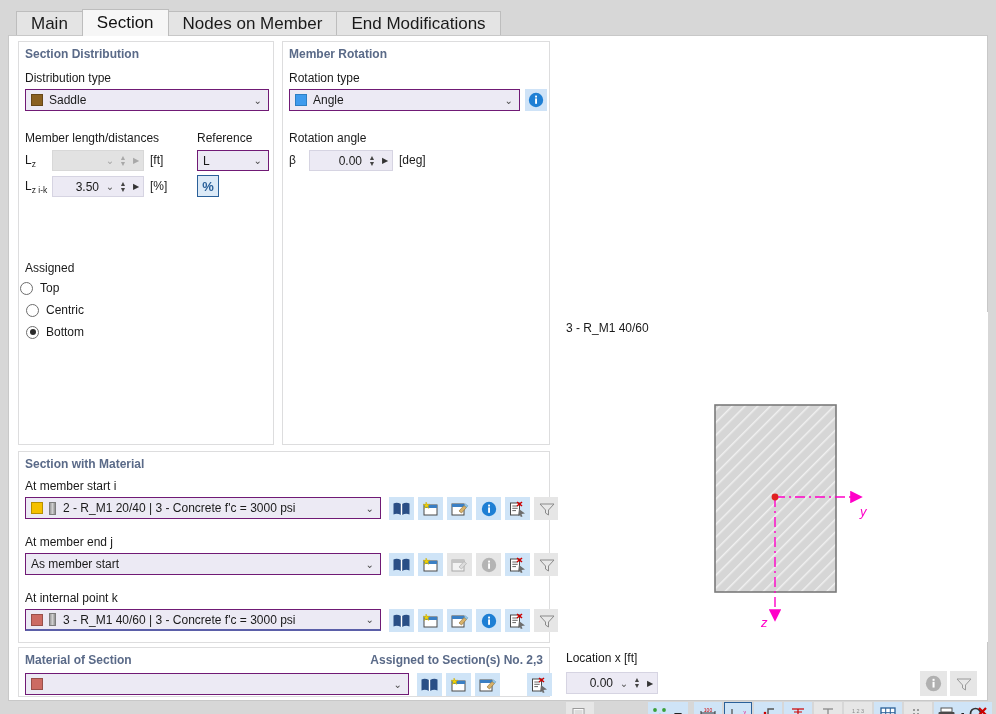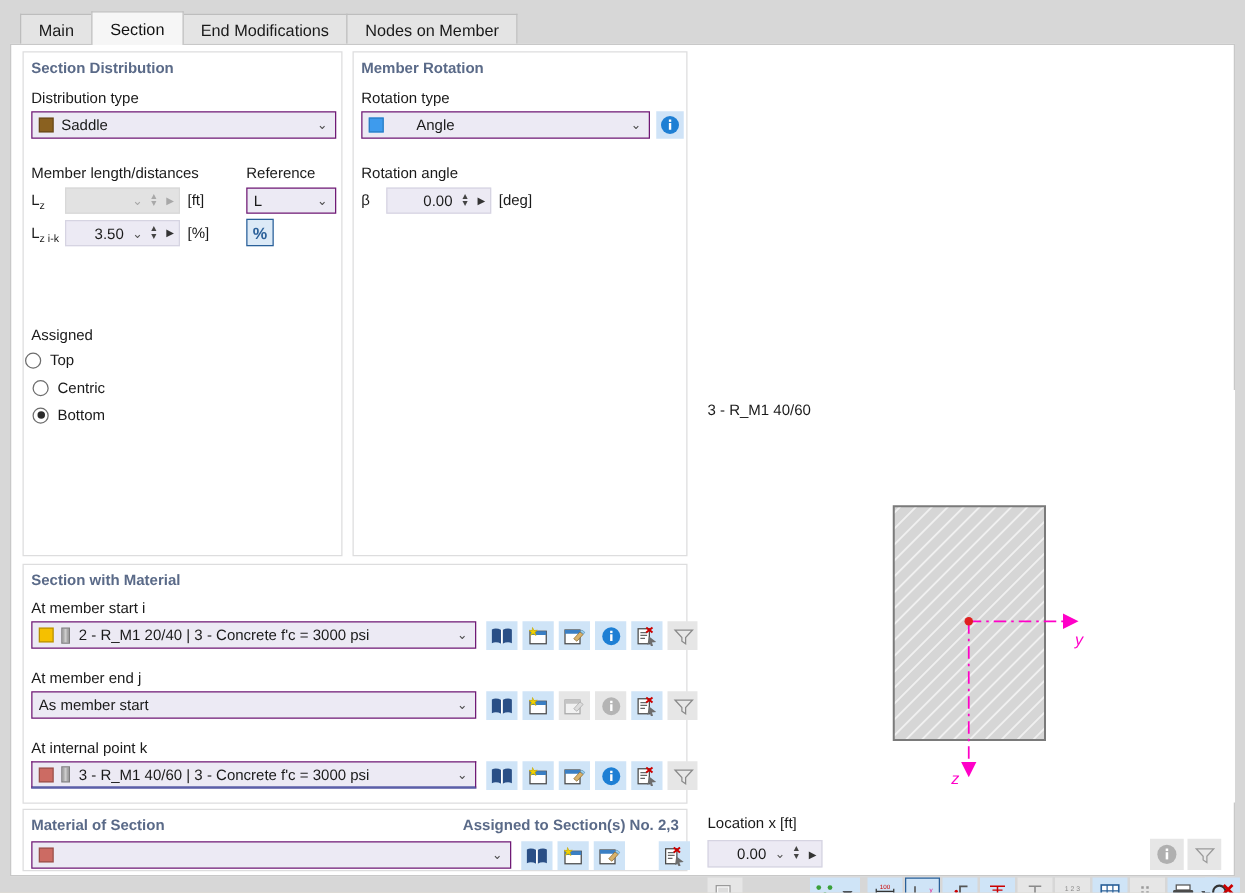--- a/index.html
+++ b/index.html
@@ -21,21 +21,21 @@
   
   .tabbar {
     position: absolute; left: 16px; top: 10px;
     height: 26px;
     display: flex; align-items: flex-end;
   }
   .tab {
     height: 25px;
     padding: 0 14px;
     display: flex; align-items: center;
-    font-size: 13px;
+    font-size: 17px;
     color: #1a1a1a;
     background: #e4e4e4;
     border: 1px solid #bdbdbd;
     border-bottom: none;
     margin-right: -1px;
     cursor: default;
   }
   .tab.active {
     background: #f6f6f6;
     color: #111;
@@ -213,24 +213,24 @@
 <div class="app">
 
   <div class="tabbar">
     <div class="tab">
         <span>Main</span>
       </div>
     <div class="tab active">
         <span>Section</span>
       </div>
     <div class="tab">
+        <span>Nodes on Member</span>
+      </div>
+    <div class="tab">
         <span>End Modifications</span>
-      </div>
-    <div class="tab">
-        <span>Nodes on Member</span>
       </div>
   </div>
 
   <div class="window">
 
     <div class="group" style="left:9px; top:5px; width:256px; height:404px;">
       <div class="group-title">Section Distribution</div>
 
       <div class="lbl" style="left:6px; top:29px;">Distribution type</div>
 
@@ -294,21 +294,21 @@
         <span class="dot"></span>
         <span>Bottom</span>
       </div>
     </div>
 
     <div class="group" style="left:273px; top:5px; width:268px; height:404px;">
       <div class="group-title">Member Rotation</div>
 
       <div class="lbl" style="left:6px; top:29px;">Rotation type</div>
 
-      <div class="combo" style="left:6px; top:47px; width:231px;gap:20px;">
+      <div class="combo" style="left:6px; top:47px; width:231px;">
         <span class="swatch" style="background:#3e9bed; border-color:#2d7fc4;"></span>
         <span class="txt">Angle</span>
         <span class="chev">⌄</span>
       </div>
 
       <div class="infobtn" style="left:242px; top:47px;">
         <svg width="16" height="16" viewBox="0 0 16 16">
           <circle cx="8" cy="8" r="7.2" fill="#1e7fd4"></circle>
           <rect x="7.1" y="6.4" width="1.9" height="5.4" fill="#fff"></rect>
           <rect x="7.1" y="3.6" width="1.9" height="1.9" fill="#fff"></rect>

